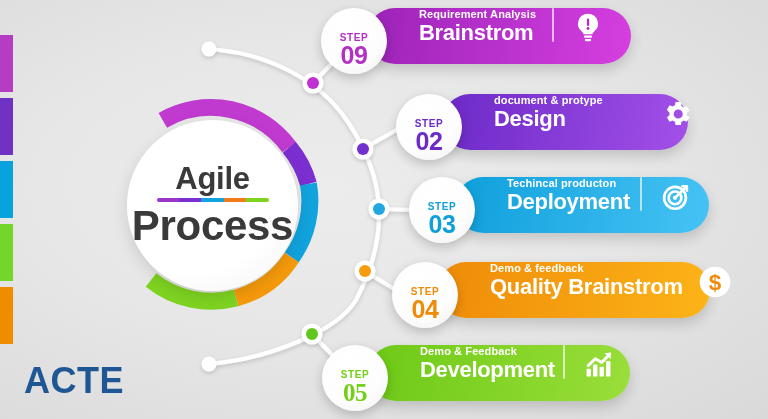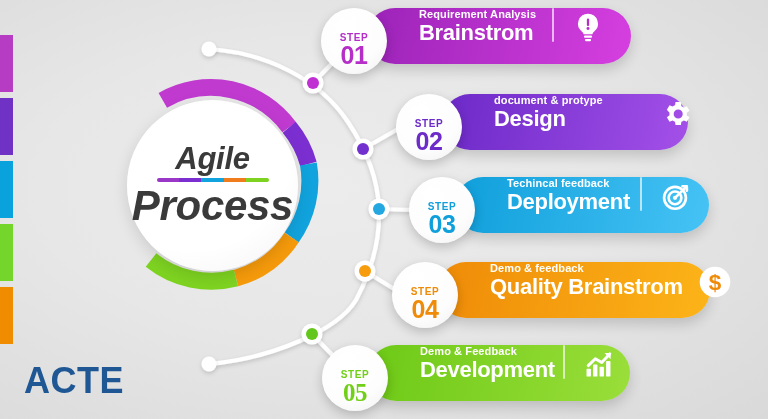--- a/index.html
+++ b/index.html
@@ -18,21 +18,21 @@
   .edgebar{position:absolute;left:0;width:13px;}
 
   
   .logo{
     position:absolute;left:24px;top:360px;
     font-size:36px;font-weight:bold;letter-spacing:.5px;
     color:#1f5694;font-family:"Liberation Sans", sans-serif;
   }
 
   
-  .hub{position:absolute;left:105px;top:78px;width:215px;height:215px;font-style:italic;}
+  .hub{position:absolute;left:105px;top:98px;width:215px;height:215px;}
   .hub svg{position:absolute;left:0;top:0;}
   .hubface{
     position:absolute;left:22px;top:22px;width:171px;height:171px;border-radius:50%;
     background:radial-gradient(circle at 38% 30%, #ffffff 0%, #ffffff 62%, #f2f2f2 100%);
     box-shadow:0 5px 16px rgba(0,0,0,.13);
     display:flex;flex-direction:column;align-items:center;justify-content:center;
   }
   .hub-t1{font-size:31px;font-weight:bold;color:#3a3a3a;line-height:1.05;letter-spacing:-.3px;}
   .hub-t2{font-size:42px;font-weight:bold;color:#3a3a3a;line-height:1.05;letter-spacing:-.3px;}
   .hub-rule{width:112px;height:4px;margin:3px 0 2px 0;border-radius:2px;display:flex;overflow:hidden;}
@@ -157,21 +157,21 @@
           <path d="M12 2a7 7 0 0 0-4.2 12.6c.6.45.95 1.05 1.05 1.75h6.3c.1-.7.45-1.3 1.05-1.75A7 7 0 0 0 12 2z"></path>
           <rect x="9.1" y="17.3" width="5.8" height="1.6" rx=".8"></rect>
           <rect x="9.8" y="19.8" width="4.4" height="1.5" rx=".75"></rect>
           <rect x="11.2" y="5.3" width="1.6" height="5.4" rx=".8" fill="#b42ec7"></rect>
           <circle cx="12" cy="12.4" r="1.05" fill="#b42ec7"></circle>
         </svg>
       </div>
     </div>
     <div class="badge">
       <div class="st" style="color: rgb(180, 46, 199);">STEP</div>
-      <div class="nm" style="color: rgb(180, 46, 199);">01</div>
+      <div class="nm" style="color: rgb(180, 46, 199);">09</div>
     </div>
   </div>
 
   <div class="row" style="left:396px;top:94px;width:300px;">
     <div class="pill" style="width: 246px; background: linear-gradient(100deg, rgb(108, 41, 200) 0%, rgb(163, 80, 232) 100%);">
       <div class="pilltext">
         <div class="sub">document &amp; protype</div>
         <div class="title">Design</div>
       </div>
       <div class="divider" style="margin-left:44px;"></div>
@@ -183,21 +183,21 @@
     </div>
     <div class="badge">
       <div class="st" style="color: rgb(109, 43, 201);">STEP</div>
       <div class="nm" style="color: rgb(109, 43, 201);">02</div>
     </div>
   </div>
 
   <div class="row" style="left:409px;top:177px;width:300px;">
     <div class="pill" style="width: 254px; background: linear-gradient(100deg, rgb(15, 159, 219) 0%, rgb(70, 195, 245) 100%);">
       <div class="pilltext">
-        <div class="sub">Techincal feedback</div>
+        <div class="sub">Techincal producton</div>
         <div class="title">Deployment</div>
       </div>
       <div class="divider" style="margin-left:10px;"></div>
       <div class="iconbox">
         <svg width="34" height="34" viewBox="0 0 24 24" fill="none" stroke="#ffffff" stroke-width="1.9">
           <circle cx="11.3" cy="12.6" r="7.7"></circle>
           <circle cx="11.3" cy="12.6" r="4.5"></circle>
           <circle cx="11.3" cy="12.6" r="1.5" fill="#ffffff" stroke="none"></circle>
           <path d="M11.3 12.6 L19.2 4.9" stroke-linecap="round"></path>
           <path d="M16.6 4.4 L19.6 4.5 L19.7 7.5" stroke-linecap="round" stroke-linejoin="round"></path>

